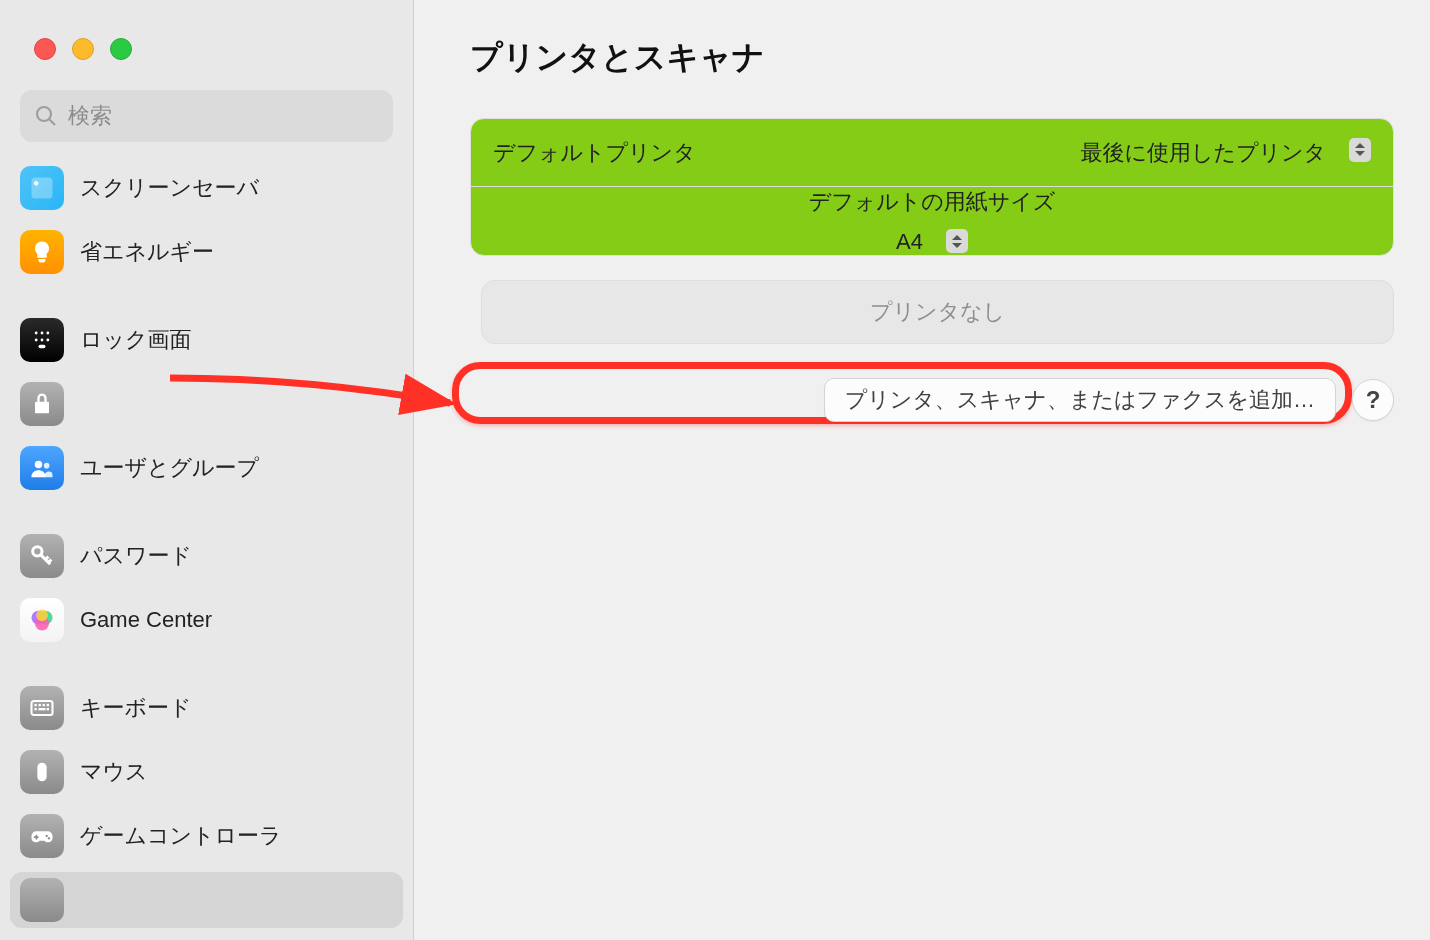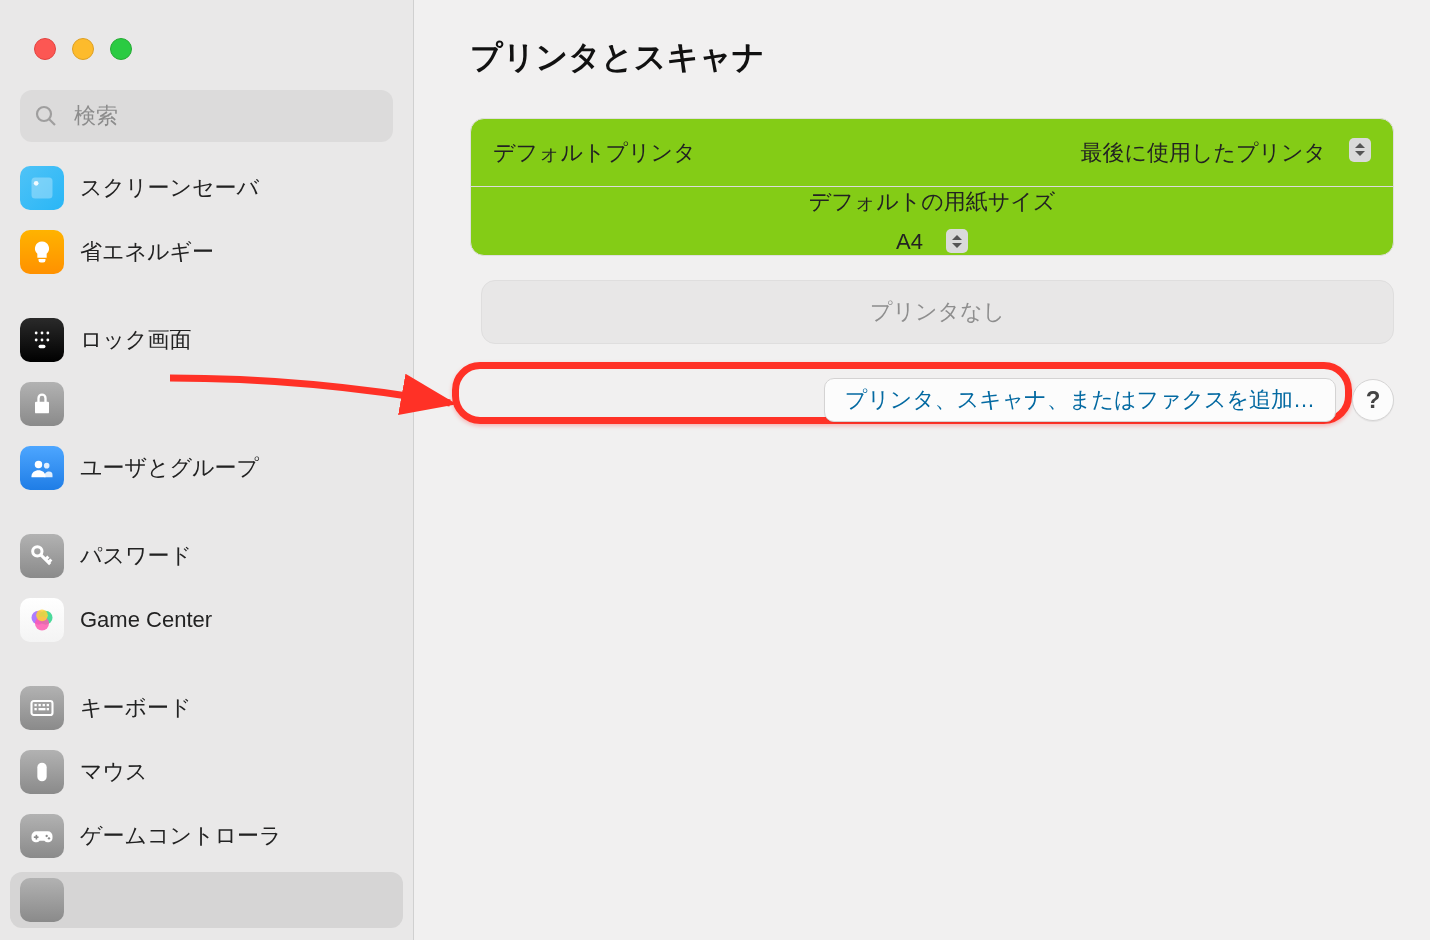--- a/index.html
+++ b/index.html
@@ -36,21 +36,21 @@
 .tl.green { background: #2acb42; border: 1px solid #26ab34; }
 
 .search-box {
   margin: 0 20px 14px 20px;
   background: #dcdbdb;
   border-radius: 12px;
   height: 52px;
   display: flex;
   align-items: center;
   padding: 0 14px;
-  gap: 16px;
+  gap: 10px;
 }
 .search-box svg { width: 24px; height: 24px; opacity: 0.55; }
 .search-input {
   border: none;
   background: transparent;
   font-size: 22px;
   color: #777;
   outline: none;
   flex: 1;
 }
@@ -179,21 +179,21 @@
   gap: 16px;
   position: relative;
 }
 .add-button {
   background: #fcfcfc;
   border: 1px solid #d4d3d3;
   border-radius: 10px;
   height: 44px;
   padding: 0 20px;
   font-size: 22px;
-  color: #0369a1;
+  color: #404040;
   box-shadow: 0 1px 1px rgba(0,0,0,0.06);
   display: flex;
   align-items: center;
 }
 .help-button {
   width: 42px;
   height: 42px;
   border-radius: 50%;
   background: #fcfcfc;
   border: 1px solid #d4d3d3;

